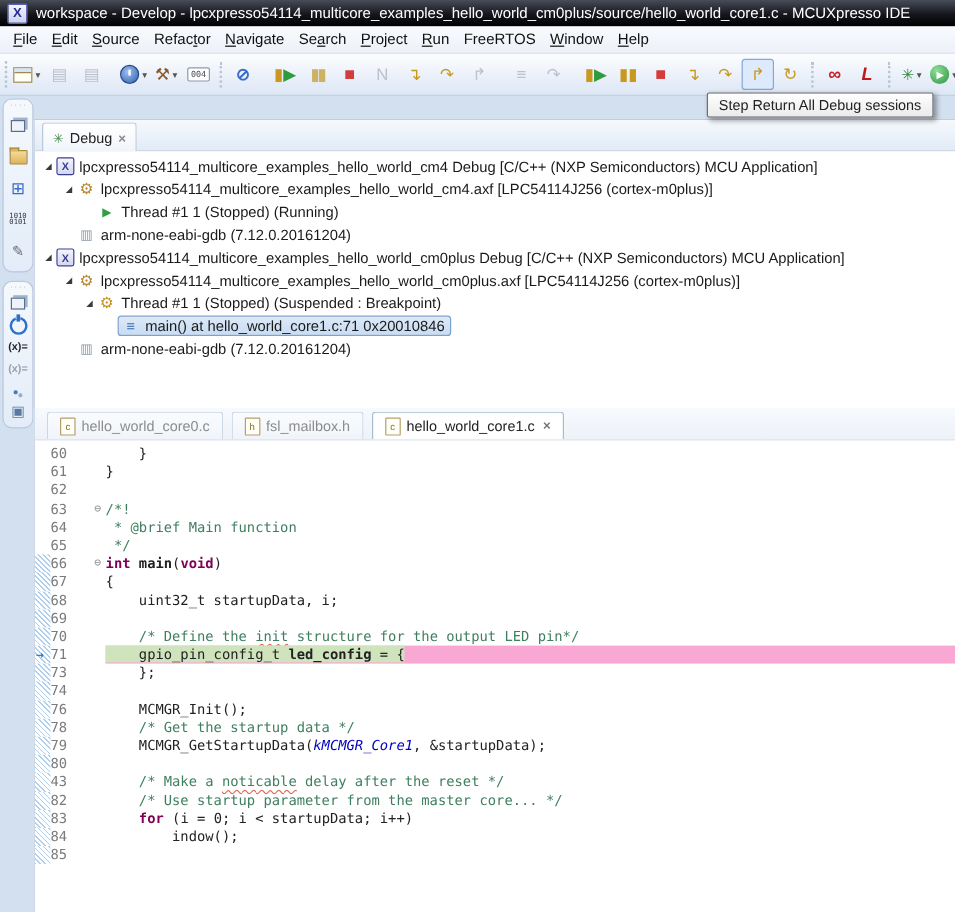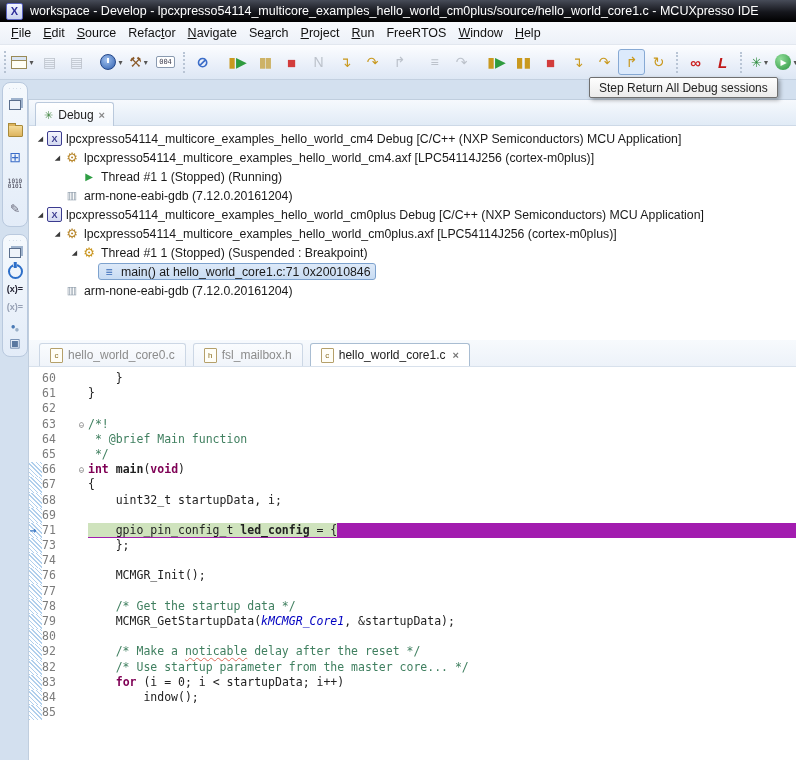--- a/index.html
+++ b/index.html
@@ -116,21 +116,21 @@
 
   .codearea{position:absolute;top:27px;left:0;right:0;bottom:0;overflow:hidden;padding-top:4px;
             font-family:"DejaVu Sans Mono",monospace;font-size:11.5px;line-height:15.2px;}
   .cl{display:flex;height:15.2px;}
   .ann{width:13px;flex:none;position:relative;}
   .ann.range{background-image:repeating-linear-gradient(45deg,#b0cfec 0 1px,#fdfeff 1px 3px);}
   .ipArrow{position:absolute;left:1px;top:0;color:#3b78c5;font-weight:bold;font-size:11px;}
   .num{width:27px;flex:none;text-align:left;padding-right:6px;color:#7b7b7b;}
   .fold{width:13px;flex:none;color:#8a8a8a;font-size:9.5px;text-align:center;}
   .codecell{flex:1;white-space:pre;color:#222;}
-  .ip-line .codecell{background:#a21caf;}
+  .ip-line .codecell{background:#f9a8d4;}
   .ip-text{background:#cfe3bd;}
   .cp{color:#222}
   .ck{color:#7f0055;font-weight:bold}
   .cc{color:#3f7f5f}
   .ce{color:#0000c0;font-style:italic}
   .cb{color:#222;font-weight:bold}
   .cwavy{text-decoration:underline wavy #e06c5a 1px;text-underline-offset:2px;}
 
   
   .tooltip{position:absolute;left:589px;top:77px;height:21px;z-index:50;display:flex;
@@ -432,20 +432,26 @@
           <span class="num">68</span>
           <span class="fold"></span>
           <span class="codecell"><span class="cp">    uint32_t startupData, i;</span></span>
         </div>
         <div class="cl">
           <span class="ann range"></span>
           <span class="num">69</span>
           <span class="fold"></span>
           <span class="codecell"></span>
         </div>
+        <div class="cl">
+          <span class="ann range"></span>
+          <span class="num">70</span>
+          <span class="fold"></span>
+          <span class="codecell"><span class="cc">    /* Define the </span><span class="cc cwavy">init</span><span class="cc"> structure for the output LED pin*/</span></span>
+        </div>
         <div class="cl ip-line">
           <span class="ann range">
             <span class="ipArrow">→</span>
           </span>
           <span class="num">71</span>
           <span class="fold"></span>
           <span class="codecell"><span class="ip-text"><span class="cp">    gpio_pin_config_t </span><span class="cb">led_config</span><span class="cp"> = {</span></span></span>
         </div>
         <div class="cl">
           <span class="ann range"></span>
@@ -460,45 +466,39 @@
           <span class="codecell"></span>
         </div>
         <div class="cl">
           <span class="ann range"></span>
           <span class="num">76</span>
           <span class="fold"></span>
           <span class="codecell"><span class="cp">    MCMGR_Init();</span></span>
         </div>
         <div class="cl">
           <span class="ann range"></span>
-          <span class="num">77</span>
+          <span class="num">78</span>
+          <span class="fold"></span>
+          <span class="codecell"><span class="cc">    /* Get the startup data */</span></span>
+        </div>
+        <div class="cl">
+          <span class="ann range"></span>
+          <span class="num">79</span>
+          <span class="fold"></span>
+          <span class="codecell"><span class="cp">    MCMGR_GetStartupData(</span><span class="ce">kMCMGR_Core1</span><span class="cp">, &amp;startupData);</span></span>
+        </div>
+        <div class="cl">
+          <span class="ann range"></span>
+          <span class="num">80</span>
           <span class="fold"></span>
           <span class="codecell"></span>
         </div>
         <div class="cl">
           <span class="ann range"></span>
-          <span class="num">78</span>
-          <span class="fold"></span>
-          <span class="codecell"><span class="cc">    /* Get the startup data */</span></span>
-        </div>
-        <div class="cl">
-          <span class="ann range"></span>
-          <span class="num">79</span>
-          <span class="fold"></span>
-          <span class="codecell"><span class="cp">    MCMGR_GetStartupData(</span><span class="ce">kMCMGR_Core1</span><span class="cp">, &amp;startupData);</span></span>
-        </div>
-        <div class="cl">
-          <span class="ann range"></span>
-          <span class="num">80</span>
-          <span class="fold"></span>
-          <span class="codecell"></span>
-        </div>
-        <div class="cl">
-          <span class="ann range"></span>
-          <span class="num">92</span>
+          <span class="num">43</span>
           <span class="fold"></span>
           <span class="codecell"><span class="cc">    /* Make a </span><span class="cc cwavy">noticable</span><span class="cc"> delay after the reset */</span></span>
         </div>
         <div class="cl">
           <span class="ann range"></span>
           <span class="num">82</span>
           <span class="fold"></span>
           <span class="codecell"><span class="cc">    /* Use startup parameter from the master core... */</span></span>
         </div>
         <div class="cl">

